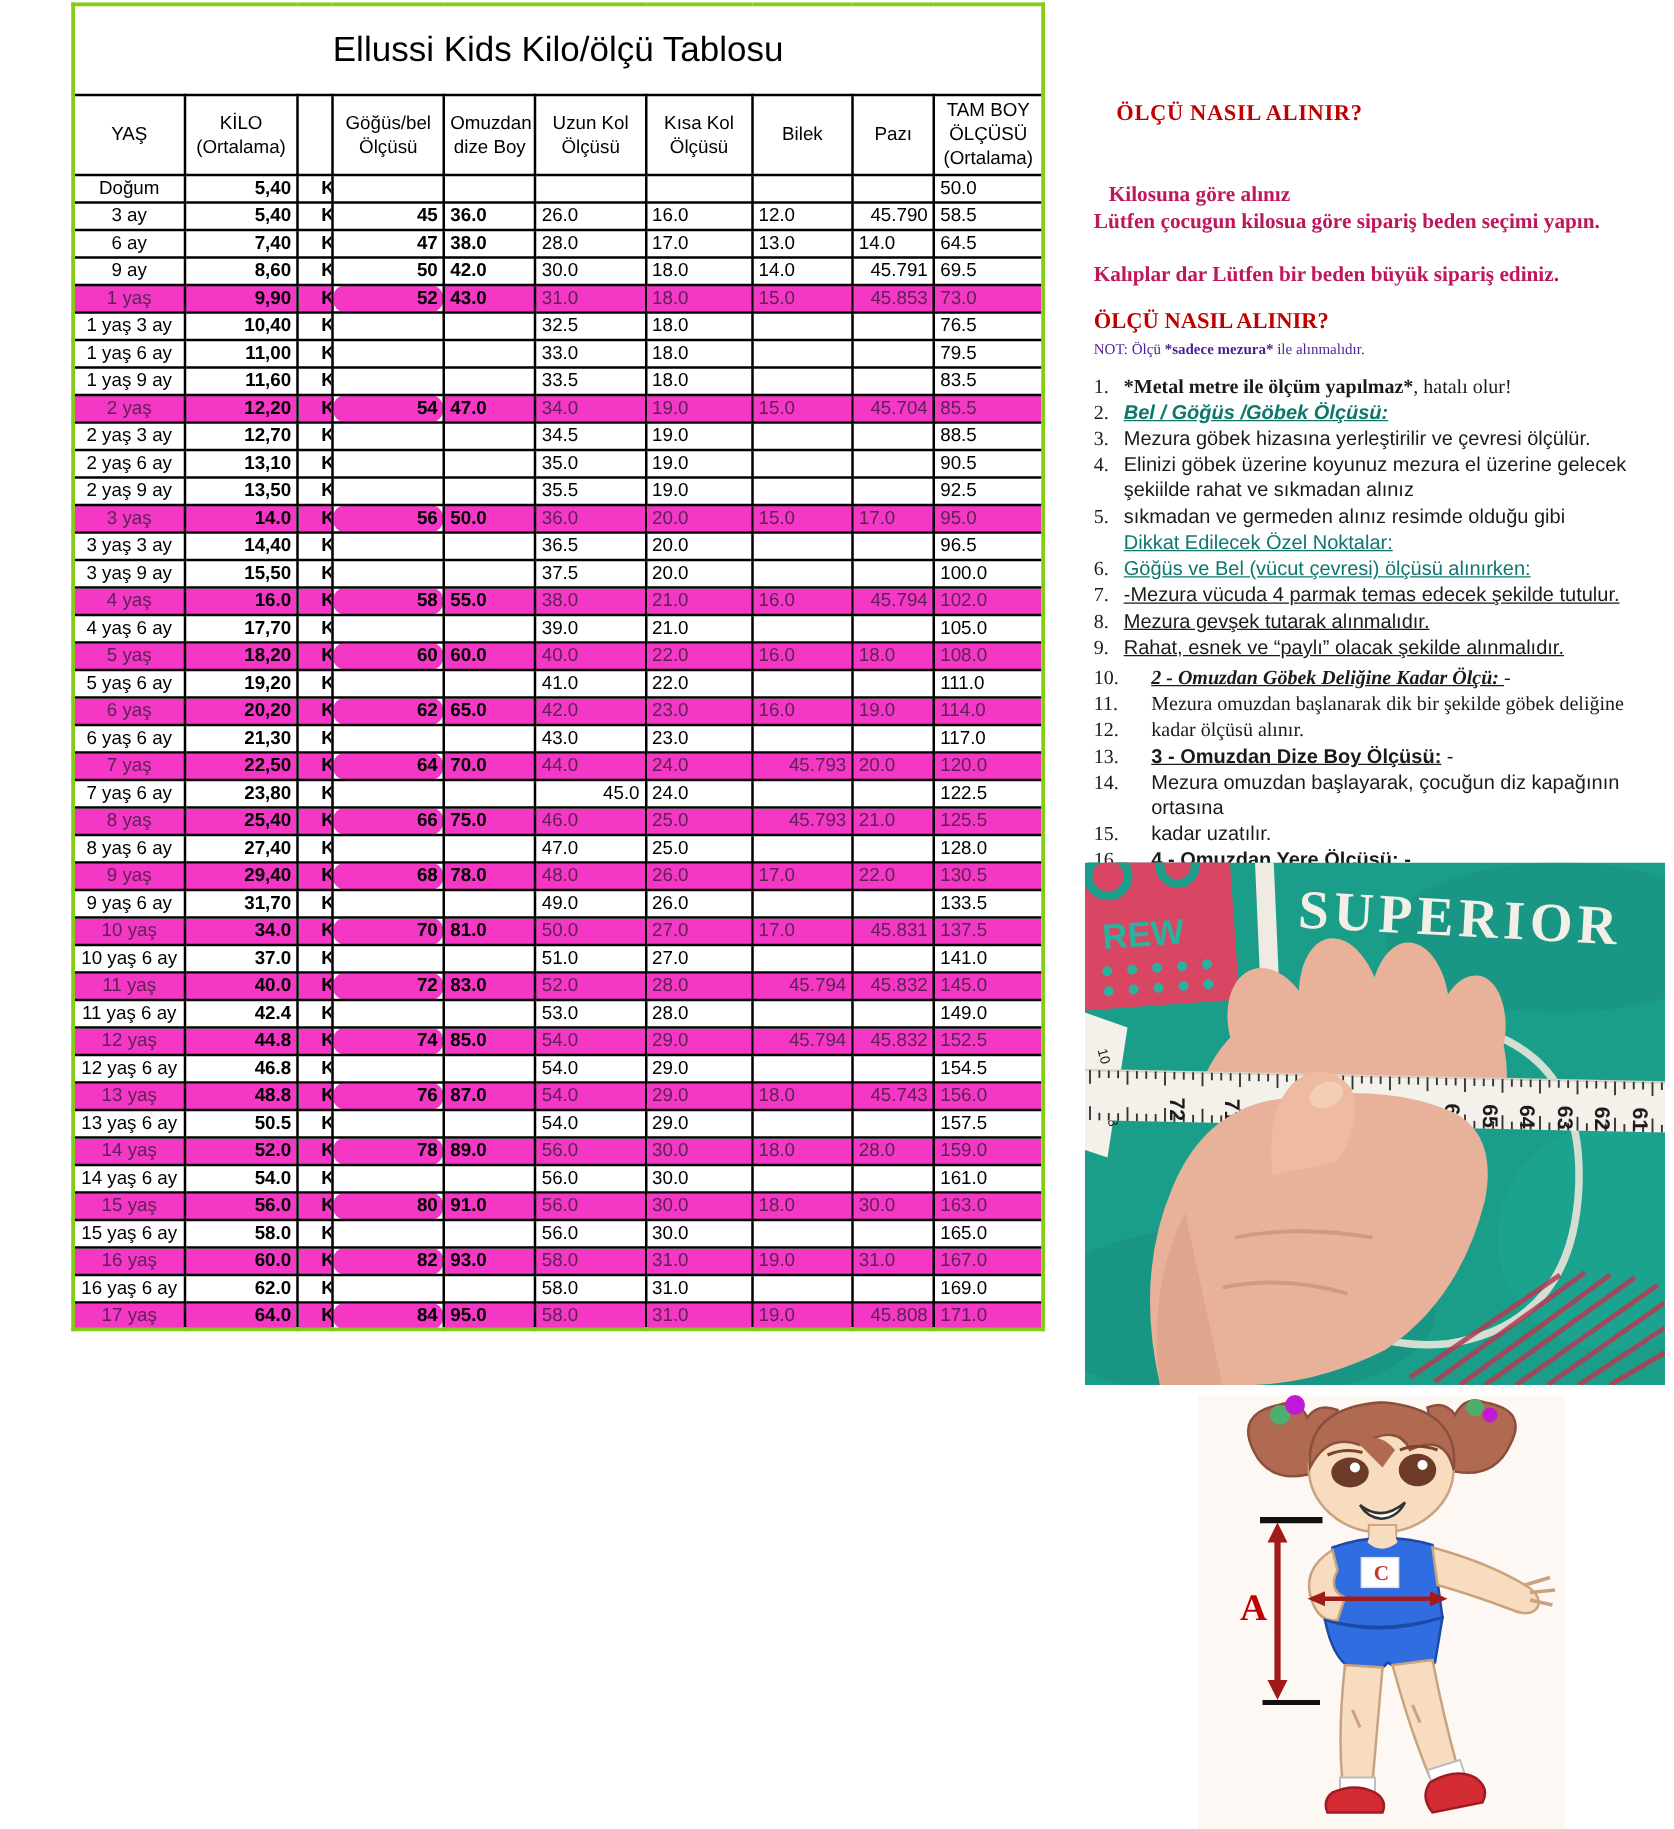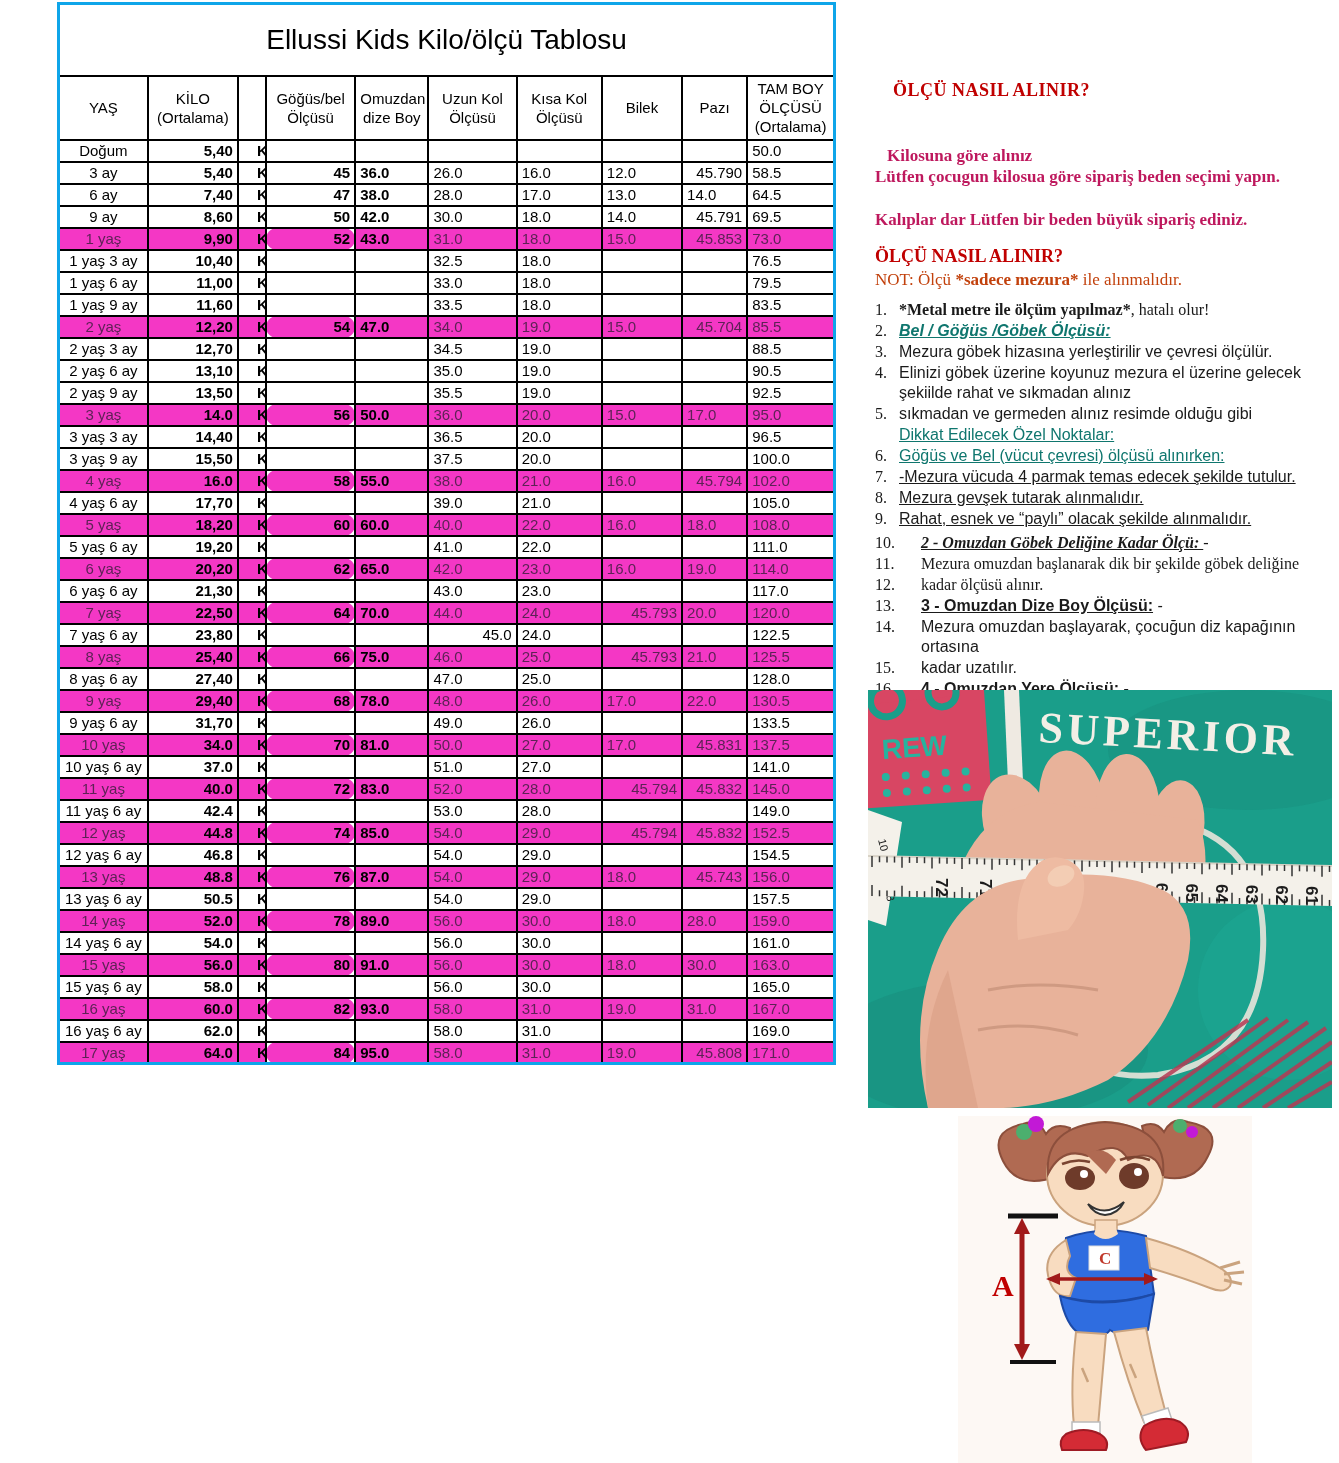--- a/index.html
+++ b/index.html
@@ -1,20 +1,20 @@
 <!DOCTYPE html>
 <html style="--hl: #f437c5;"><head>
 <meta charset="utf-8">
 <style>
   html,body{margin:0;padding:0;background:#fff;}
   body{width:1339px;height:1463px;position:relative;font-family:"Liberation Sans",sans-serif;overflow:hidden;}
 
   
   .sheet{position:absolute;left:57px;top:2px;}
-  table{border-collapse:collapse;table-layout:fixed;width:779px;border:3px solid #0ea5e9;}
+  table{border-collapse:collapse;table-layout:fixed;width:779px;border:3px solid #84cc16;}
   th,td{border:2px solid #000;padding:0 4px;font-size:15px;color:#000;overflow:hidden;white-space:nowrap;box-sizing:border-box;}
   th.title-cell{height:72px;font-size:28px;font-weight:500;text-align:center;font-family:"Liberation Sans",sans-serif;}
   thead tr.hdr th{height:64px;font-weight:400;vertical-align:middle;text-align:center;white-space:normal;line-height:19px;}
   thead th.hb{font-weight:700;}
   thead th.hl-left{text-align:left;}
   tbody td{height:22px;}
   td.c0{text-align:center;}
   td.c1{text-align:right;font-weight:700;}
   td.c2{text-align:left;font-weight:700;padding-left:18px;}
   td.c3{text-align:right;font-weight:700;border-radius:11px;}
@@ -25,21 +25,21 @@
   tr.hl td.c0,tr.hl td.c5,tr.hl td.c6,tr.hl td.c7,tr.hl td.c8,tr.hl td.c9{color:#5e2256;}
 
   
   .panel{position:absolute;left:875px;top:80px;width:464px;}
   .panel .h1{font-family:"Liberation Serif",serif;font-weight:700;color:#c00000;font-size:18px;margin:0 0 0 18px;letter-spacing:.5px;}
   .panel .intro{margin-top:44px;}
   .panel .intro p{margin:0;font-family:"Liberation Serif",serif;font-weight:700;color:#be185d;font-size:17px;line-height:21px;}
   .panel .intro p.ind{padding-left:12px;}
   .panel .intro p.gap{margin-top:22px;}
   .panel .h2{font-family:"Liberation Serif",serif;font-weight:700;color:#c00000;font-size:18px;margin:16px 0 0 0;}
-  .panel .note{font-family:"Liberation Serif",serif;color:#c2410c;font-size:17px;margin:2px 0 0 0;line-height:21px;}
+  .panel .note{font-family:"Liberation Serif",serif;color:#4c1d95;font-size:12px;margin:2px 0 0 0;line-height:21px;}
   .list{margin-top:10px;}
   .item{display:flex;font-size:16px;line-height:20px;color:#1a1a1a;margin-top:1px;}
   .item .num{flex:0 0 24px;font-family:"Liberation Serif",serif;}
   .item.wide .num{flex:0 0 46px;}
   .item.gap{margin-top:4px;}
   .item.sub .num{visibility:hidden;}
   .item .content{flex:1;}
   .s{font-family:"Liberation Serif",serif;}
   .b{font-weight:700;}
   .i{font-style:italic;}

